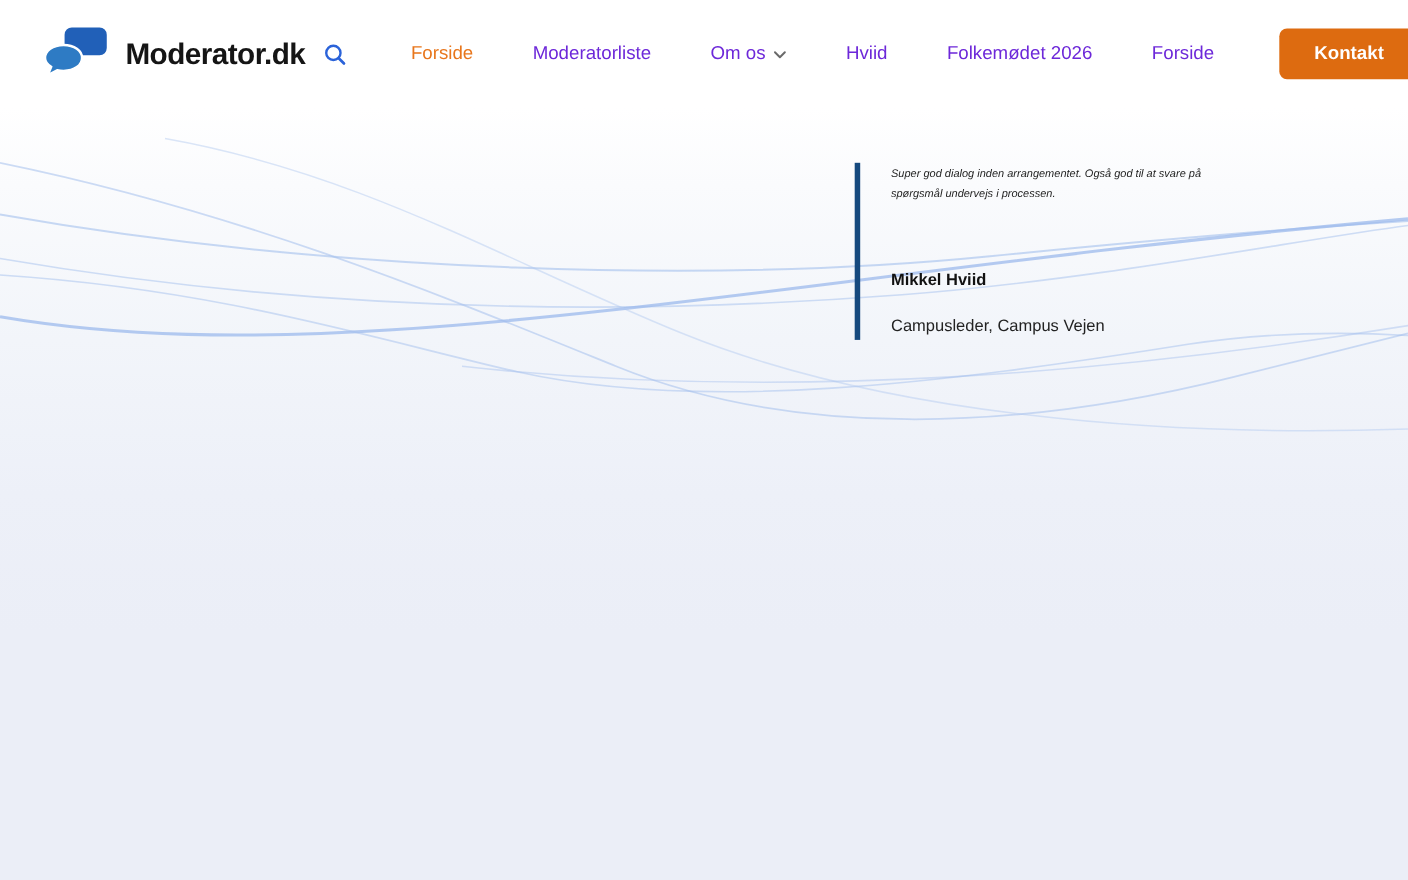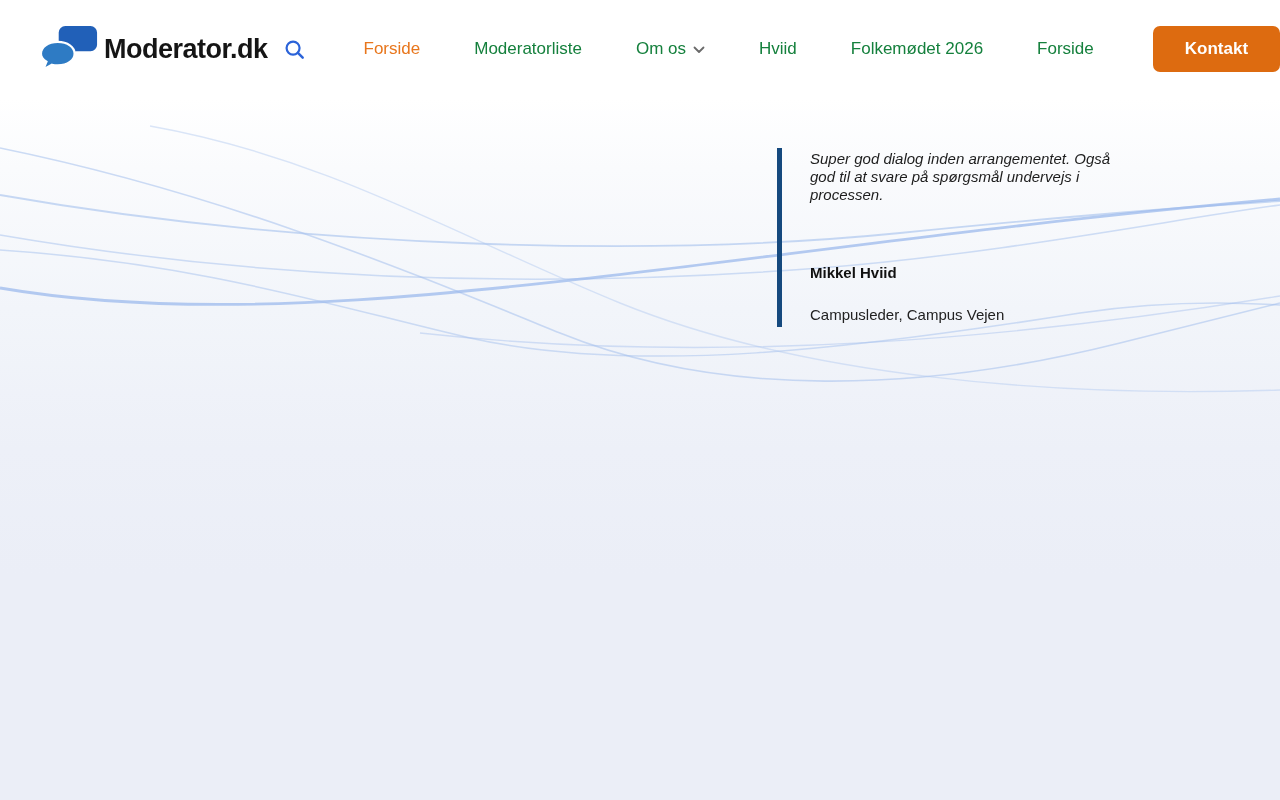--- a/index.html
+++ b/index.html
@@ -15,21 +15,21 @@
     height: 98px;
     background: #ffffff;
     display: flex;
     align-items: center;
     padding: 0 35px 0 40px;
     z-index: 5;
   }
   .brand {
     display: flex;
     align-items: center;
-    gap: 6px;
+    gap: 16px;
     cursor: pointer;
   }
   .brand-name {
     font-size: 27px;
     font-weight: bold;
     color: #151515;
     letter-spacing: -0.5px;
   }
   .nav {
     margin-left: auto;
@@ -39,21 +39,21 @@
   }
   .nav-search {
     display: flex;
     align-items: center;
     padding: 0 16px;
     cursor: pointer;
   }
   .nav-item {
     font-size: 17px;
     font-weight: 500;
-    color: #15803d;
+    color: #6d28d9;
     padding: 0 11px;
     white-space: nowrap;
     cursor: pointer;
     display: flex;
     align-items: center;
     gap: 7px;
   }
   .nav-item.active { color: #E8761C; }
   .cta-btn {
     margin-left: 16px;
@@ -99,21 +99,21 @@
     position: absolute;
     left: 777px;
     top: 50px;
     width: 356px;
     border-left: 5px solid #15497E;
     padding: 2px 0 4px 28px;
     min-height: 140px;
   }
   .quote {
     font-style: italic;
-    font-size: 15px;
+    font-size: 10px;
     line-height: 18px;
     color: #1d1d1d;
   }
   .person-name {
     margin-top: 60px;
     font-weight: bold;
     font-size: 15px;
     color: #111111;
   }
   .person-role {

